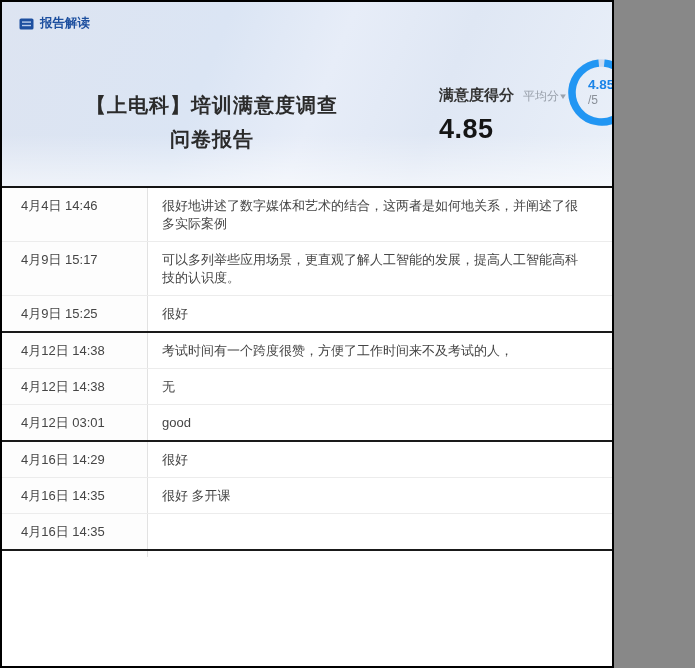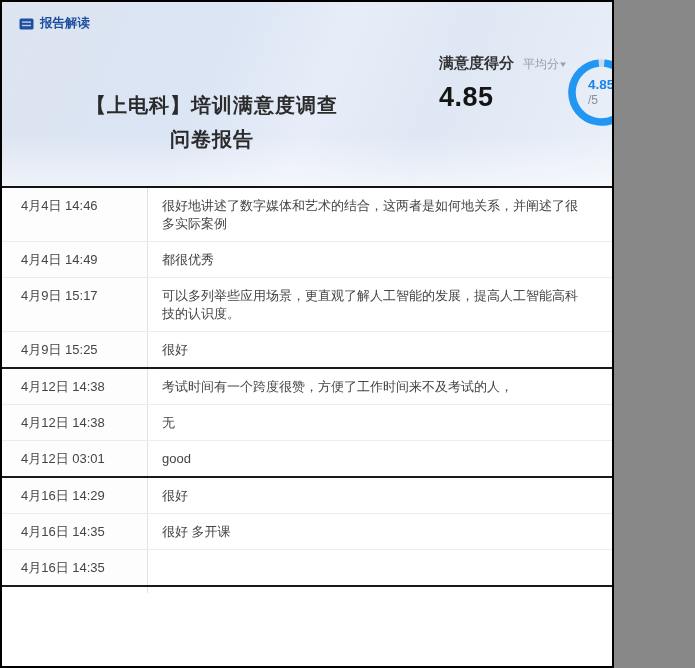--- a/index.html
+++ b/index.html
@@ -25,21 +25,21 @@
     color:#1d4f9f; font-size:12.5px; font-weight:bold;
   }
   .brand svg{ display:block; }
   .page-title{
     position:absolute; top:86px; left:26px; width:368px;
     text-align:center; font-size:20px; font-weight:bold; color:#2b2b2b;
     line-height:34px; letter-spacing:1px; white-space:pre-line;
   }
   .score{ position:absolute; top:52px; left:437px; }
   .score-head{ display:flex; align-items:baseline; gap:9px; }
-  .score-label{ font-size:15px; font-weight:bold; color:#333; }
+  .score-label{ font-size:15px; font-weight:bold; color:#333;margin-top:32px; }
   .score-mode{ font-size:12px; color:#99a0ab; cursor:pointer; display:flex; align-items:center; gap:0; }
   .caret{ font-size:8px; color:#9aa2ad; transform:scaleX(1.2); }
   .score-value{ margin-top:9px; font-size:27px; font-weight:bold; color:#151515; letter-spacing:.5px; }
 
   .donut{ position:absolute; top:57px; left:566px; width:67px; height:67px; }
   .donut svg{ display:block; }
   .donut-text{
     position:absolute; inset:0; display:flex; flex-direction:column;
     align-items:flex-start; justify-content:center; padding-left:20px;
   }
@@ -103,24 +103,20 @@
     </div>
 
   </div>
 
   <div class="ctable" id="comments-table">
     <div class="trow">
         <div class="cell date">4月4日 14:46</div>
         <div class="cell comment">很好地讲述了数字媒体和艺术的结合，这两者是如何地关系，并阐述了很多实际案例</div>
       </div>
       <div class="trow">
-        <div class="cell date">4月4日 14:49</div>
-        <div class="cell comment">都很优秀</div>
-      </div>
-      <div class="trow">
         <div class="cell date">4月9日 15:17</div>
         <div class="cell comment">可以多列举些应用场景，更直观了解人工智能的发展，提高人工智能高科技的认识度。</div>
       </div>
       <div class="trow group-end">
         <div class="cell date">4月9日 15:25</div>
         <div class="cell comment">很好</div>
       </div>
       <div class="trow">
         <div class="cell date">4月12日 14:38</div>
         <div class="cell comment">考试时间有一个跨度很赞，方便了工作时间来不及考试的人，</div>

